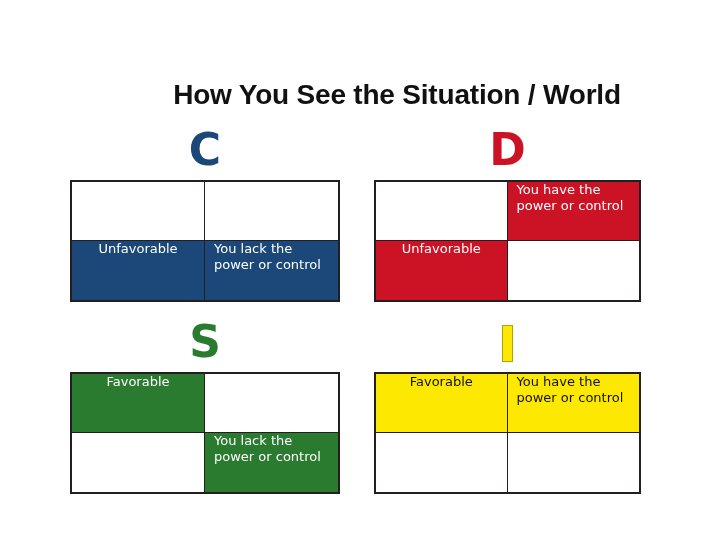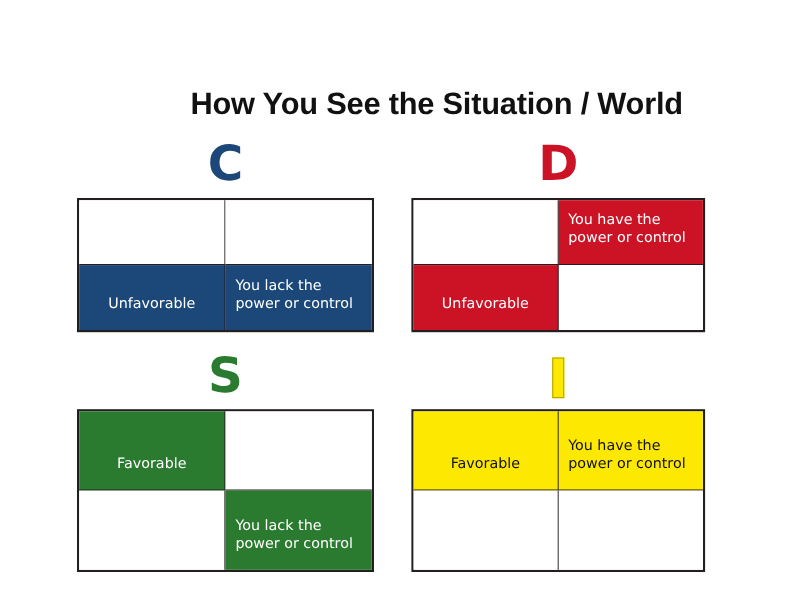--- a/index.html
+++ b/index.html
@@ -69,29 +69,29 @@
   
   .grid {
     border: 2px solid #231f20;
     box-sizing: border-box;
     display: grid;
     grid-template-columns: 1fr 1fr;
     grid-template-rows: 1fr 1fr;
     background: #ffffff;
   }
   .grid-c, .grid-d { height: 122px; }
-  .grid-s, .grid-i { height: 148px; }
+  .grid-s, .grid-i { height: 122px; }
 
   .cell {
     border-right: 1.5px solid #231f20;
     border-bottom: 1.5px solid #231f20;
     box-sizing: border-box;
     display: flex;
-    align-items: flex-end;
-    padding: 15px 9px;
+    align-items: flex-start;
+    padding: 0 9px;
     overflow: hidden;
   }
   .cell.col-right { border-right: none; }
   .cell.row-bottom { border-bottom: none; }
 
   .cell.empty { background: #ffffff; }
 
   
   .fill-blue   { background: #1b4878; }
   .fill-red    { background: #cc1326; }

